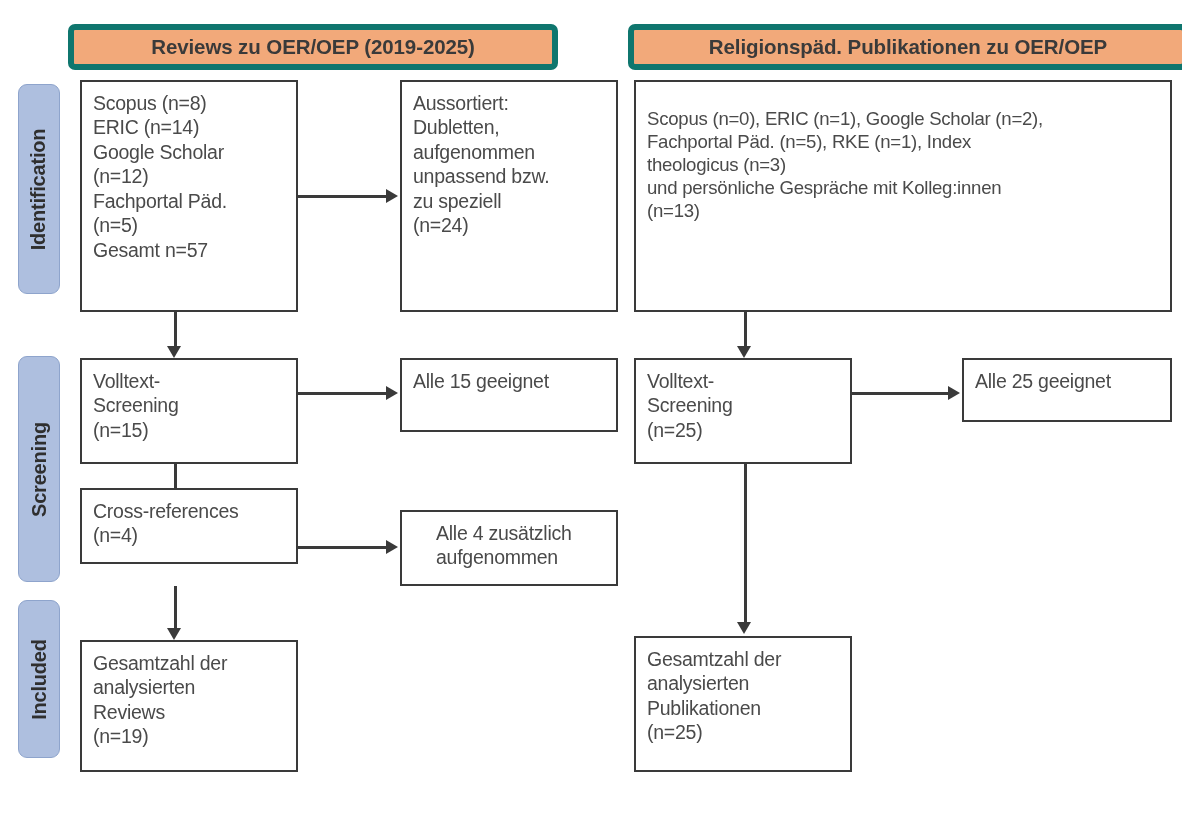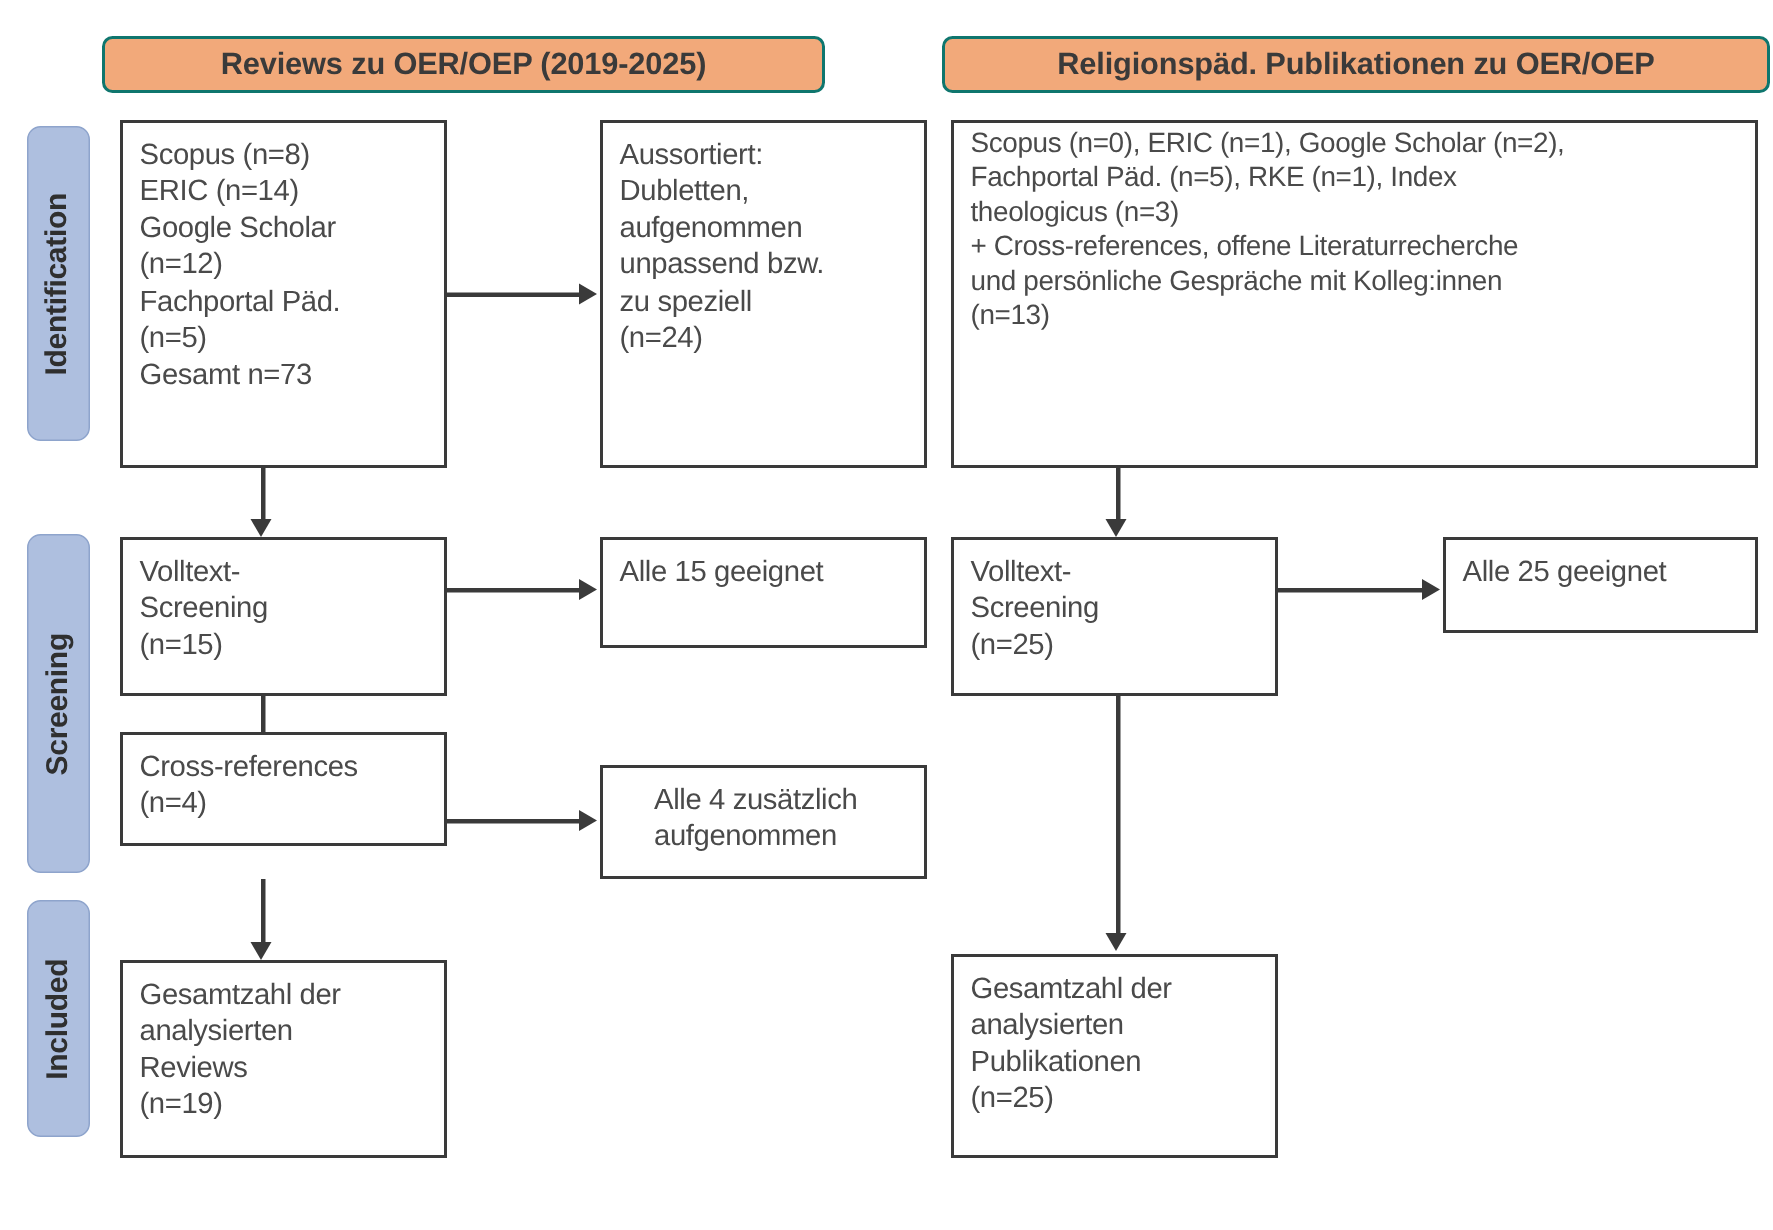--- a/index.html
+++ b/index.html
@@ -16,21 +16,21 @@
     width: 1182px;
     height: 820px;
     background: #ffffff;
     overflow: hidden;
   }
 
   
   .col-header {
     position: absolute;
     background: #f2a97a;
-    border: 2px solid #0f766e;
+    border: 6px solid #0f766e;
     border-radius: 7px;
     display: flex;
     align-items: center;
     justify-content: center;
     font-size: 20.5px;
     font-weight: bold;
     color: #3a3a3a;
     letter-spacing: -0.1px;
     white-space: nowrap;
   }
@@ -122,21 +122,21 @@
     <span>Included</span>
   </div>
 
   <div class="node" style="left:80px; top:80px; width:218px; height:232px;">
     <span class="ln">Scopus (n=8)</span>
     <span class="ln">ERIC (n=14)</span>
     <span class="ln">Google Scholar</span>
     <span class="ln">(n=12)</span>
     <span class="ln">Fachportal Päd.</span>
     <span class="ln">(n=5)</span>
-    <span class="ln">Gesamt n=73</span>
+    <span class="ln">Gesamt n=57</span>
   </div>
 
   <div class="node" style="left:400px; top:80px; width:218px; height:232px;">
     <span class="ln">Aussortiert:</span>
     <span class="ln">Dubletten,</span>
     <span class="ln">aufgenommen</span>
     <span class="ln">unpassend bzw.</span>
     <span class="ln">zu speziell</span>
     <span class="ln">(n=24)</span>
   </div>
@@ -179,25 +179,24 @@
   <div class="vline" style="left:174px; top:586px; height:42px;"></div>
   <div class="arrow-down" style="left:167px; top:628px;"></div>
 
   <div class="node" style="left:80px; top:640px; width:218px; height:132px;">
     <span class="ln">Gesamtzahl der</span>
     <span class="ln">analysierten</span>
     <span class="ln">Reviews</span>
     <span class="ln">(n=19)</span>
   </div>
 
-  <div class="node small-text" style="left:634px; top:80px; width:538px; height:232px; padding-top:2px;">
+  <div class="node small-text" style="left:634px; top:80px; width:538px; height:232px; padding-top:26px;">
     <span class="ln">Scopus (n=0), ERIC (n=1), Google Scholar (n=2),</span>
     <span class="ln">Fachportal Päd. (n=5), RKE (n=1), Index</span>
     <span class="ln">theologicus (n=3)</span>
-    <span class="ln">+ Cross-references, offene Literaturrecherche</span>
     <span class="ln">und persönliche Gespräche mit Kolleg:innen</span>
     <span class="ln">(n=13)</span>
   </div>
 
   <div class="vline" style="left:744px; top:312px; height:34px;"></div>
   <div class="arrow-down" style="left:737px; top:346px;"></div>
 
   <div class="node" style="left:634px; top:358px; width:218px; height:106px;">
     <span class="ln">Volltext-</span>
     <span class="ln">Screening</span>

